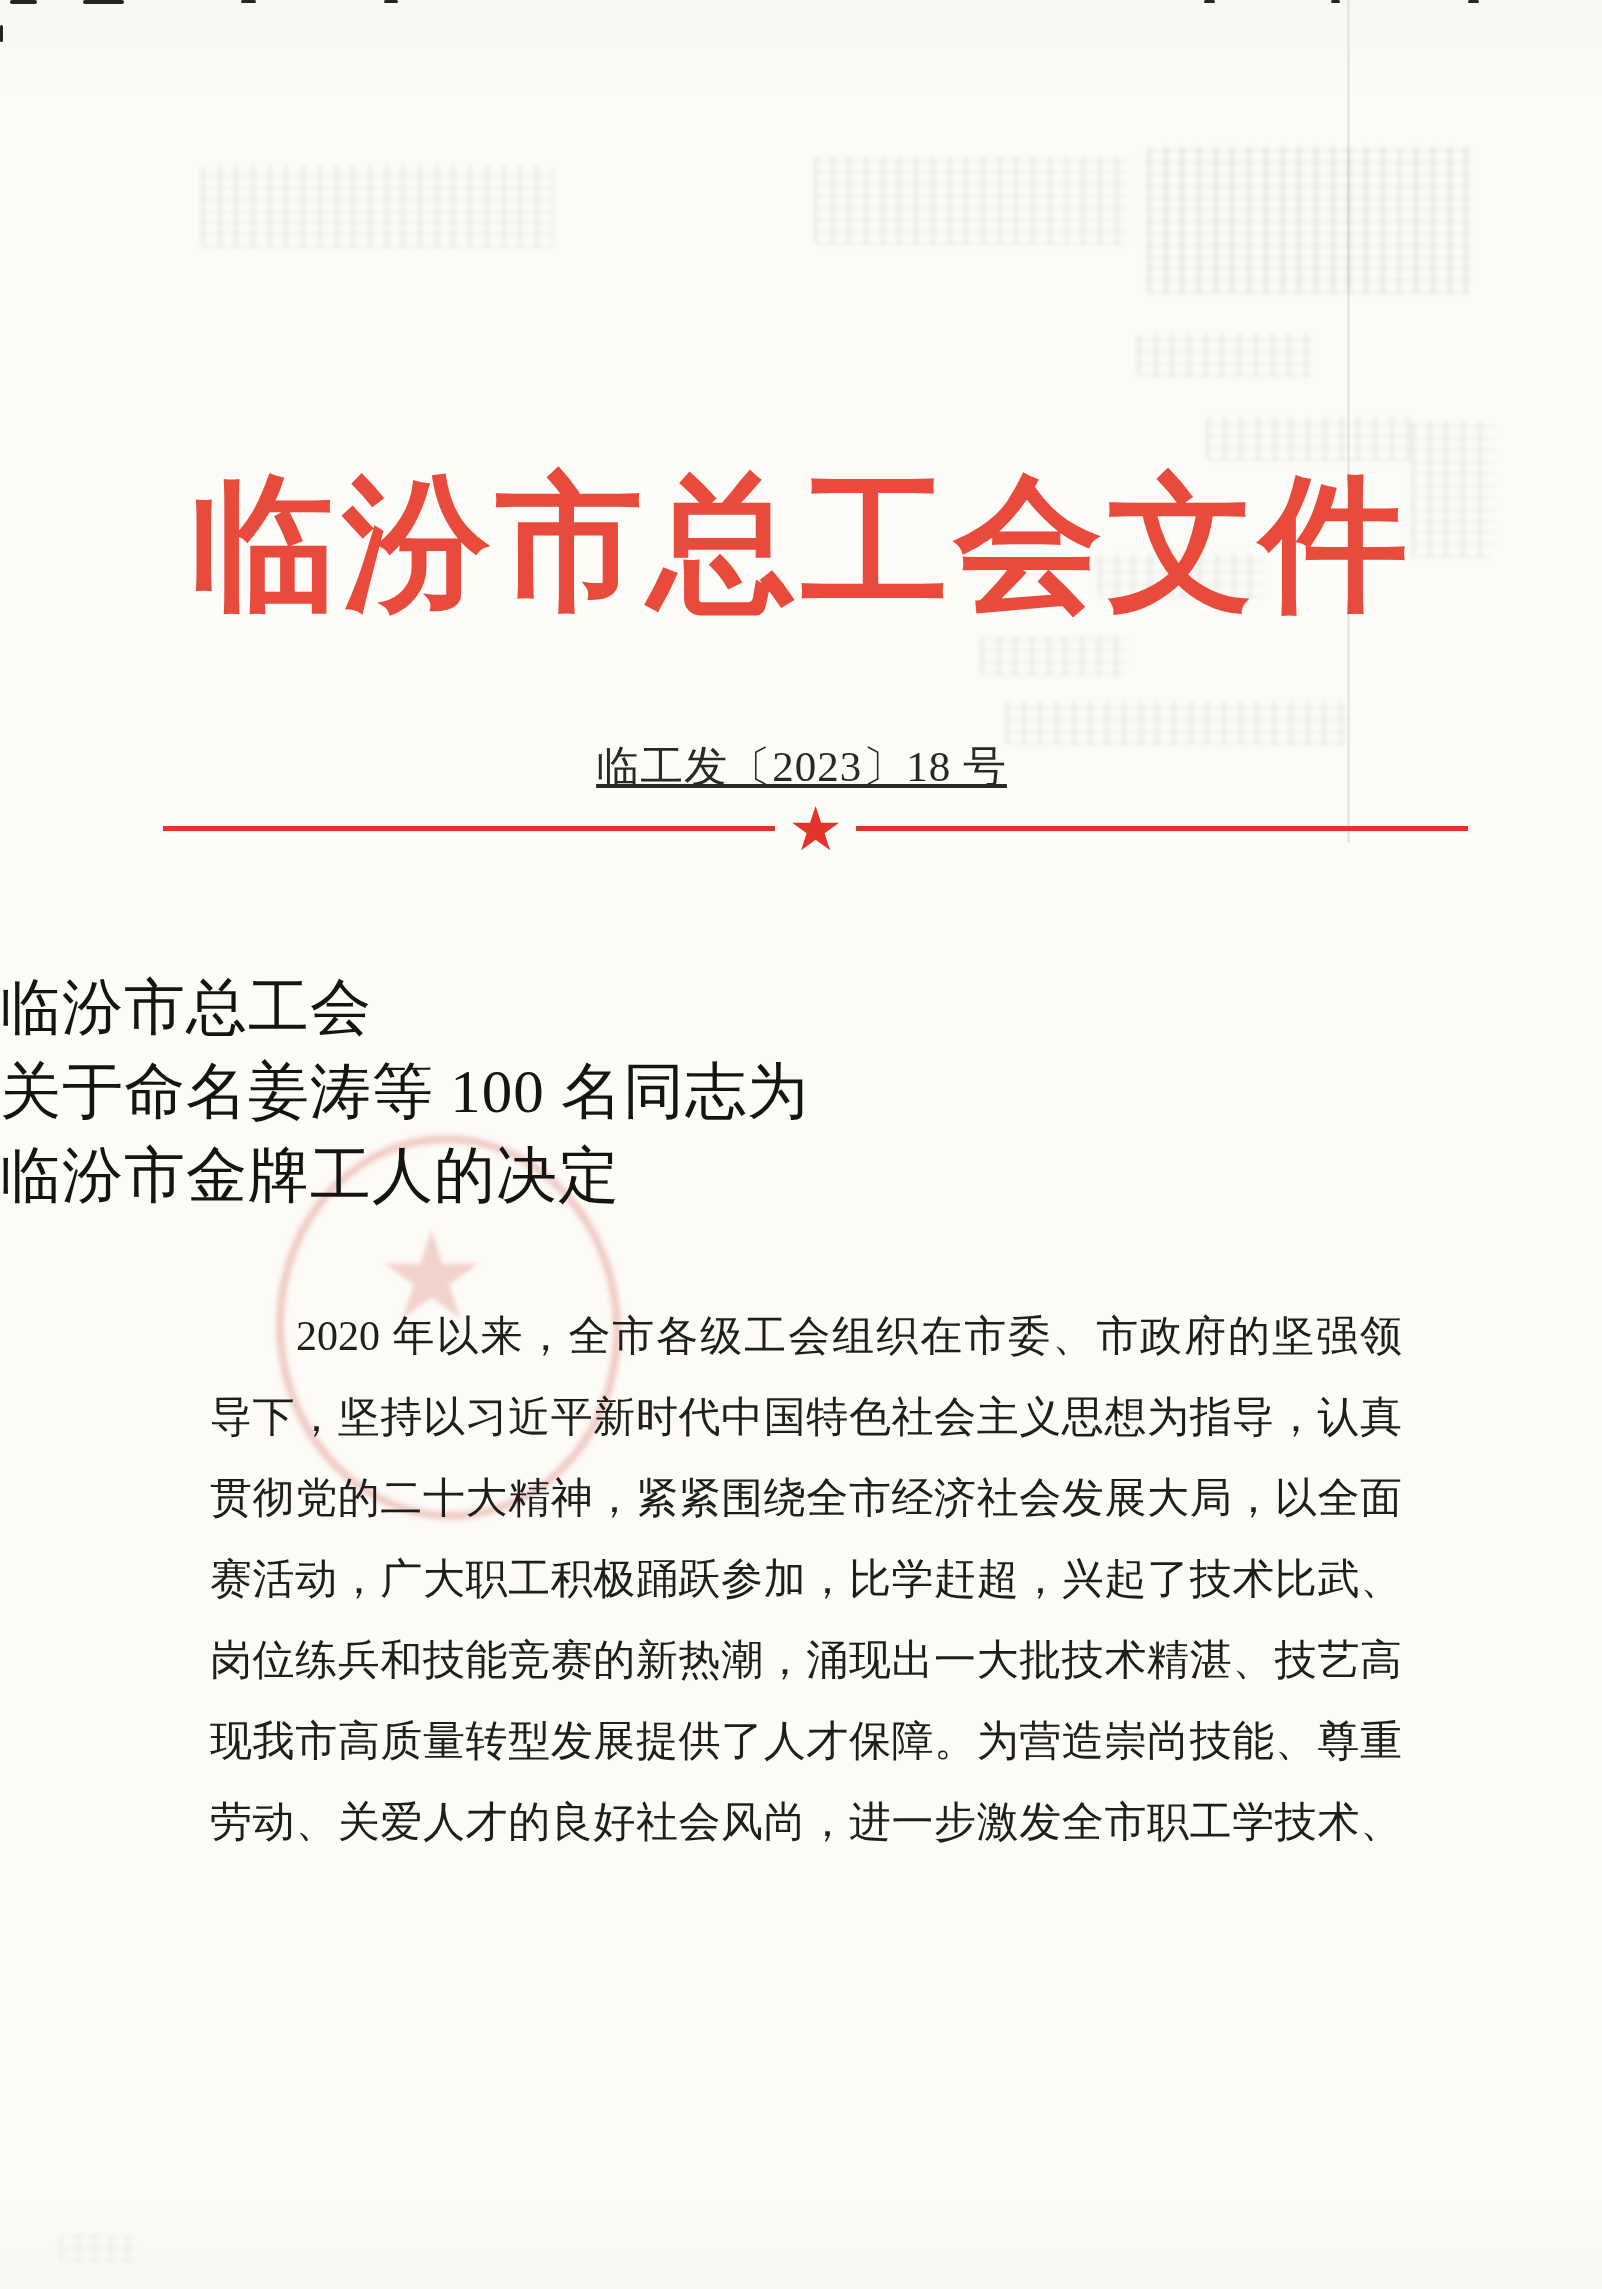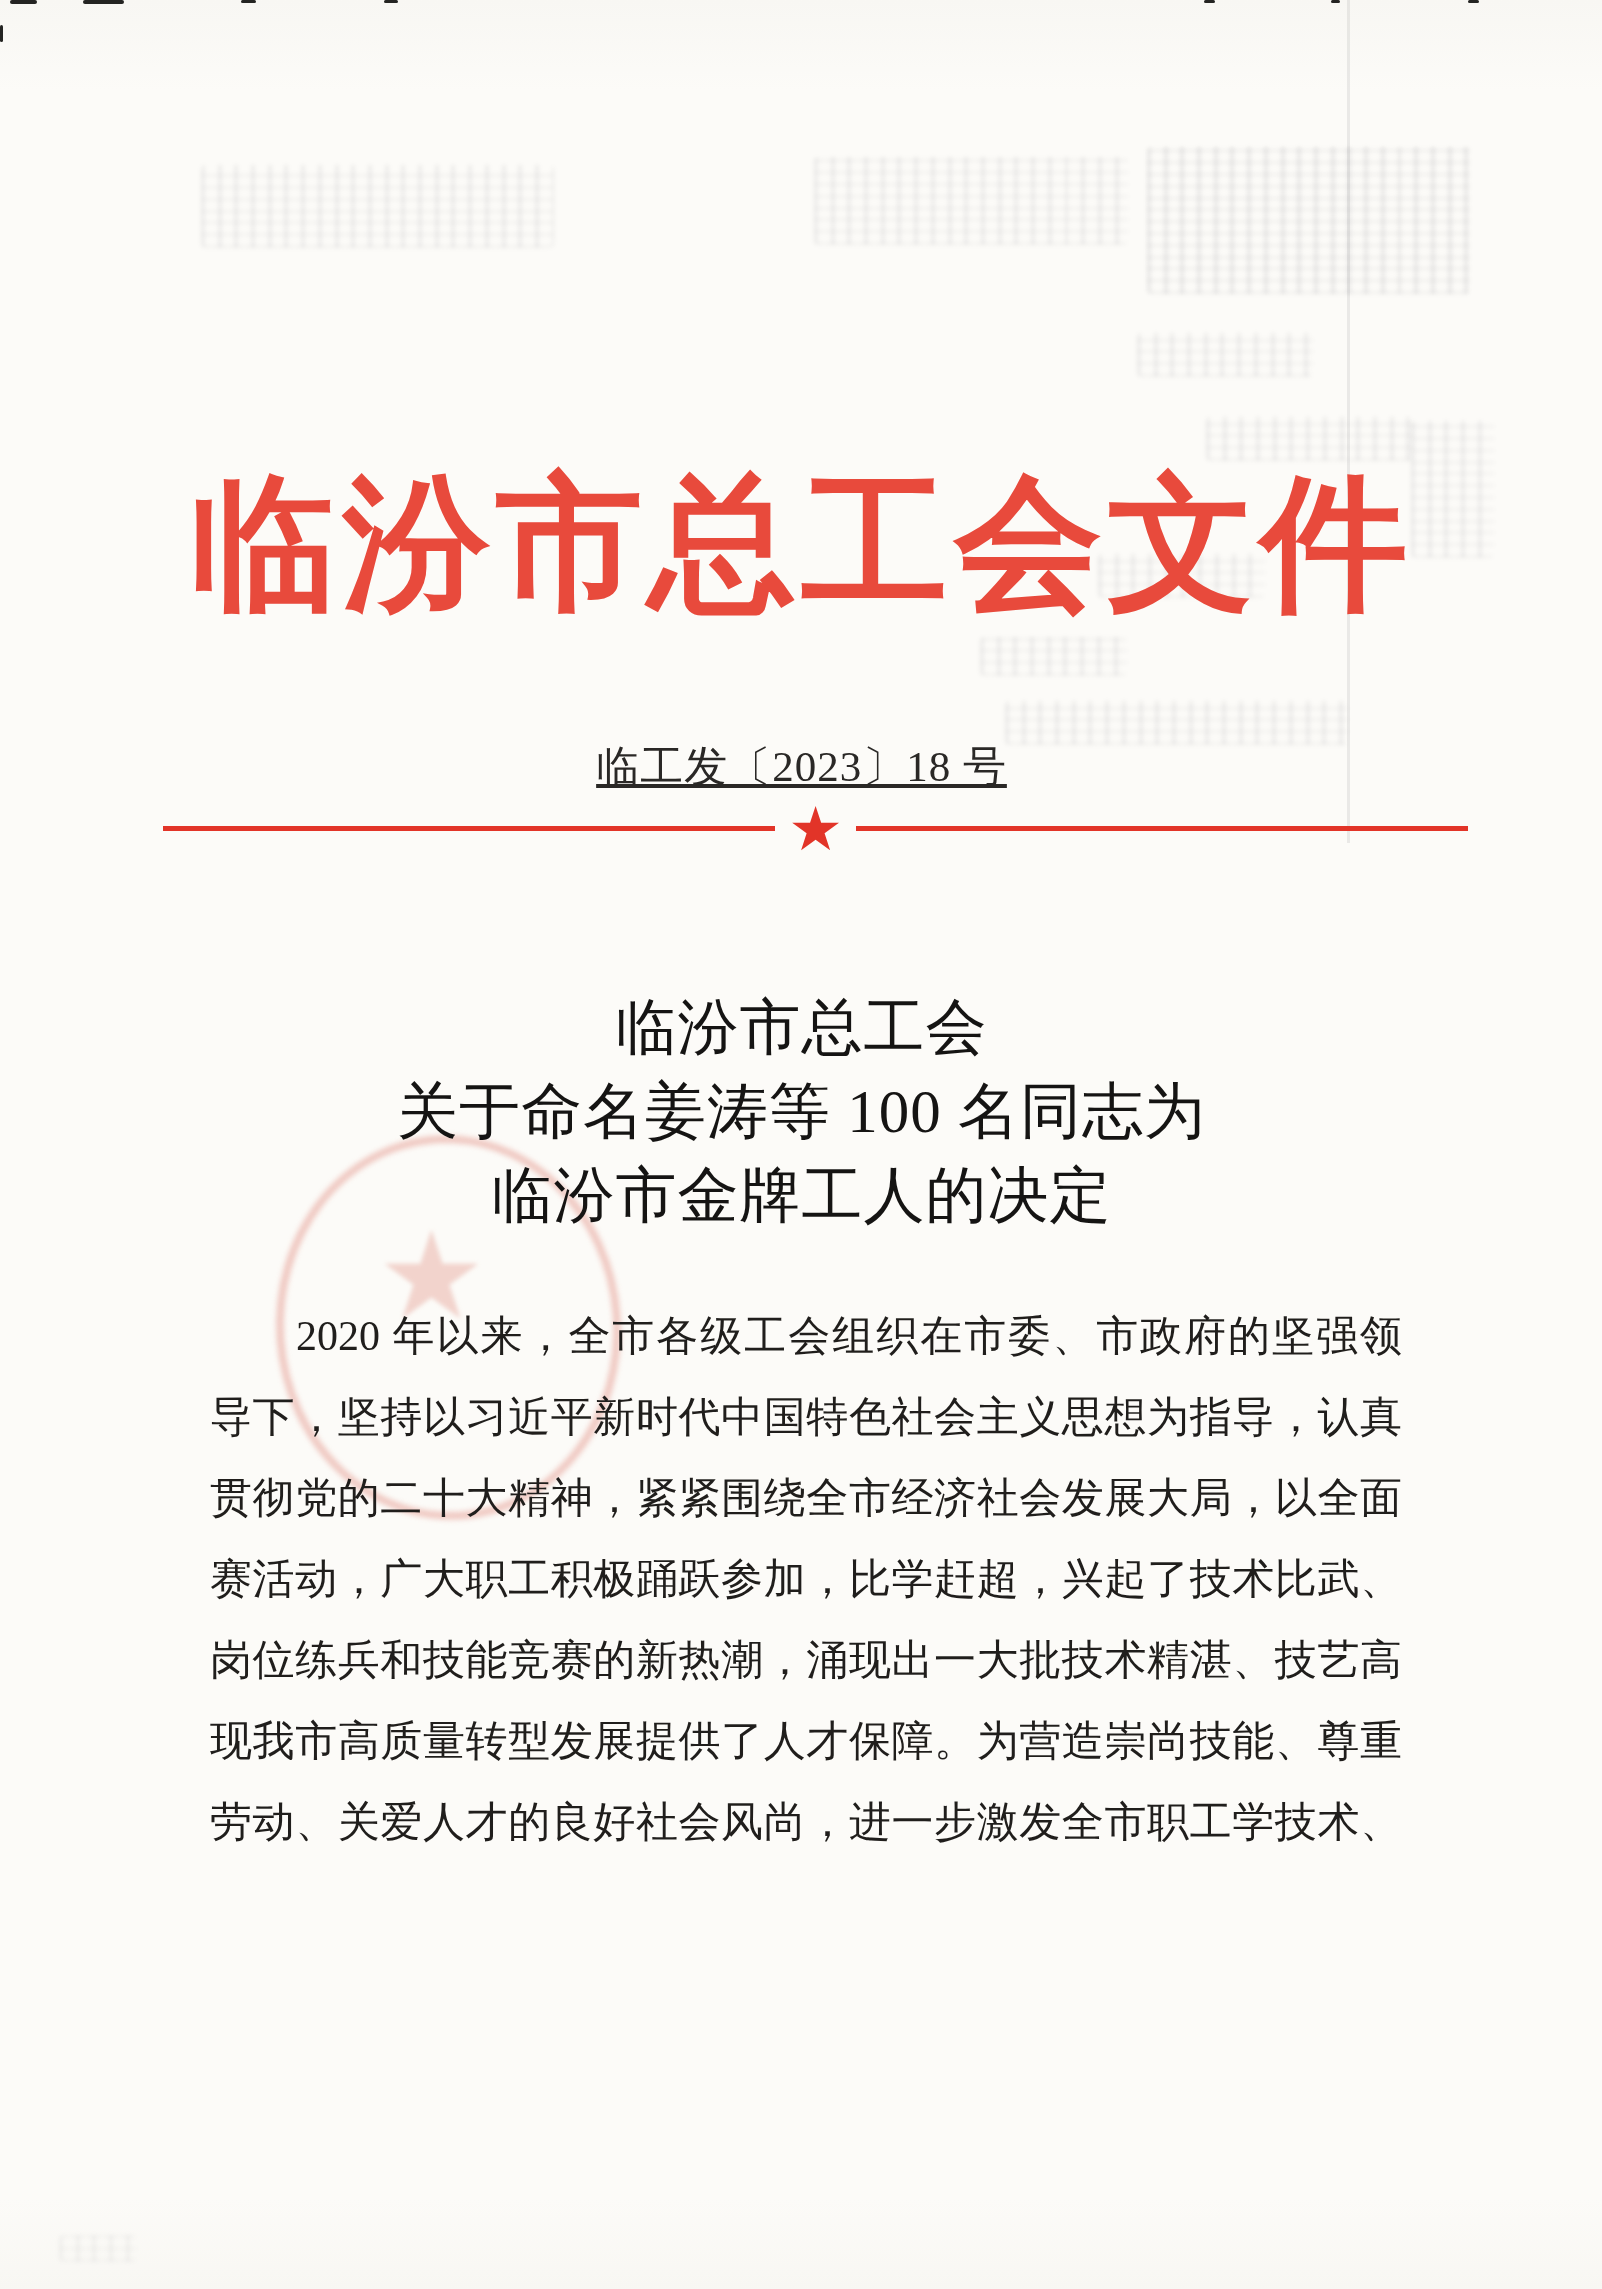--- a/index.html
+++ b/index.html
@@ -72,22 +72,22 @@
   .divider .seg{flex:1;height:4.9px;background:#e23428;}
   .divider .star{
     flex:0 0 auto;margin:0 12.7px;
     font-size:61px;line-height:49px;
     color:#e23428;
     transform:translateY(1px);
   }
 
   
   .doc-title{
-    position:absolute;top:986px;left:0;right:0;
-    text-align:center;color:#151413;
+    position:absolute;top:966px;left:0;right:0;
+    text-align:left;color:#151413;
   }
   .title-line{
     height:84px;line-height:84px;
     font-size:61px;letter-spacing:1px;
     white-space:nowrap;
   }
 
   
   .body-text{
     position:absolute;top:1296px;left:210px;width:1192px;

